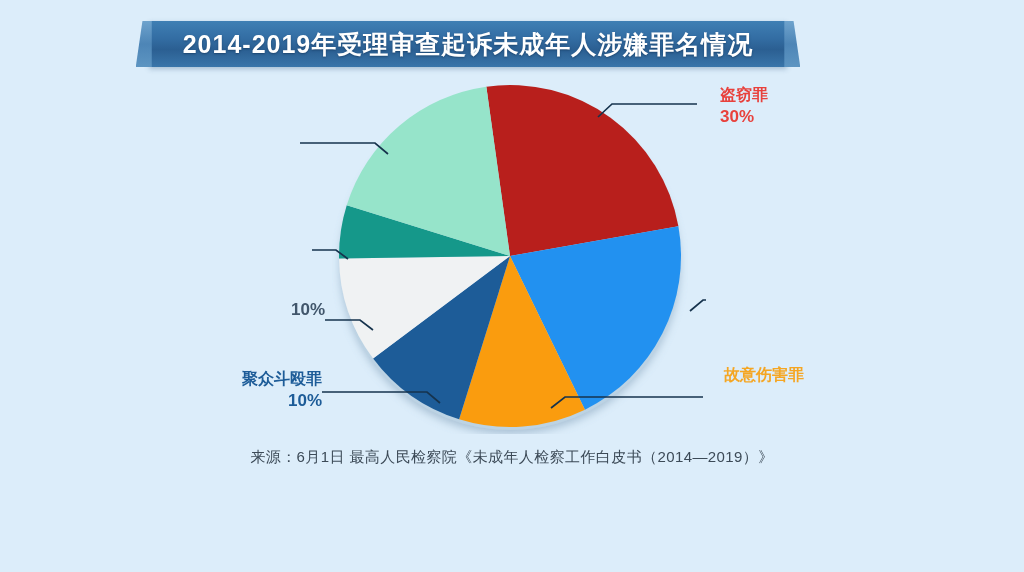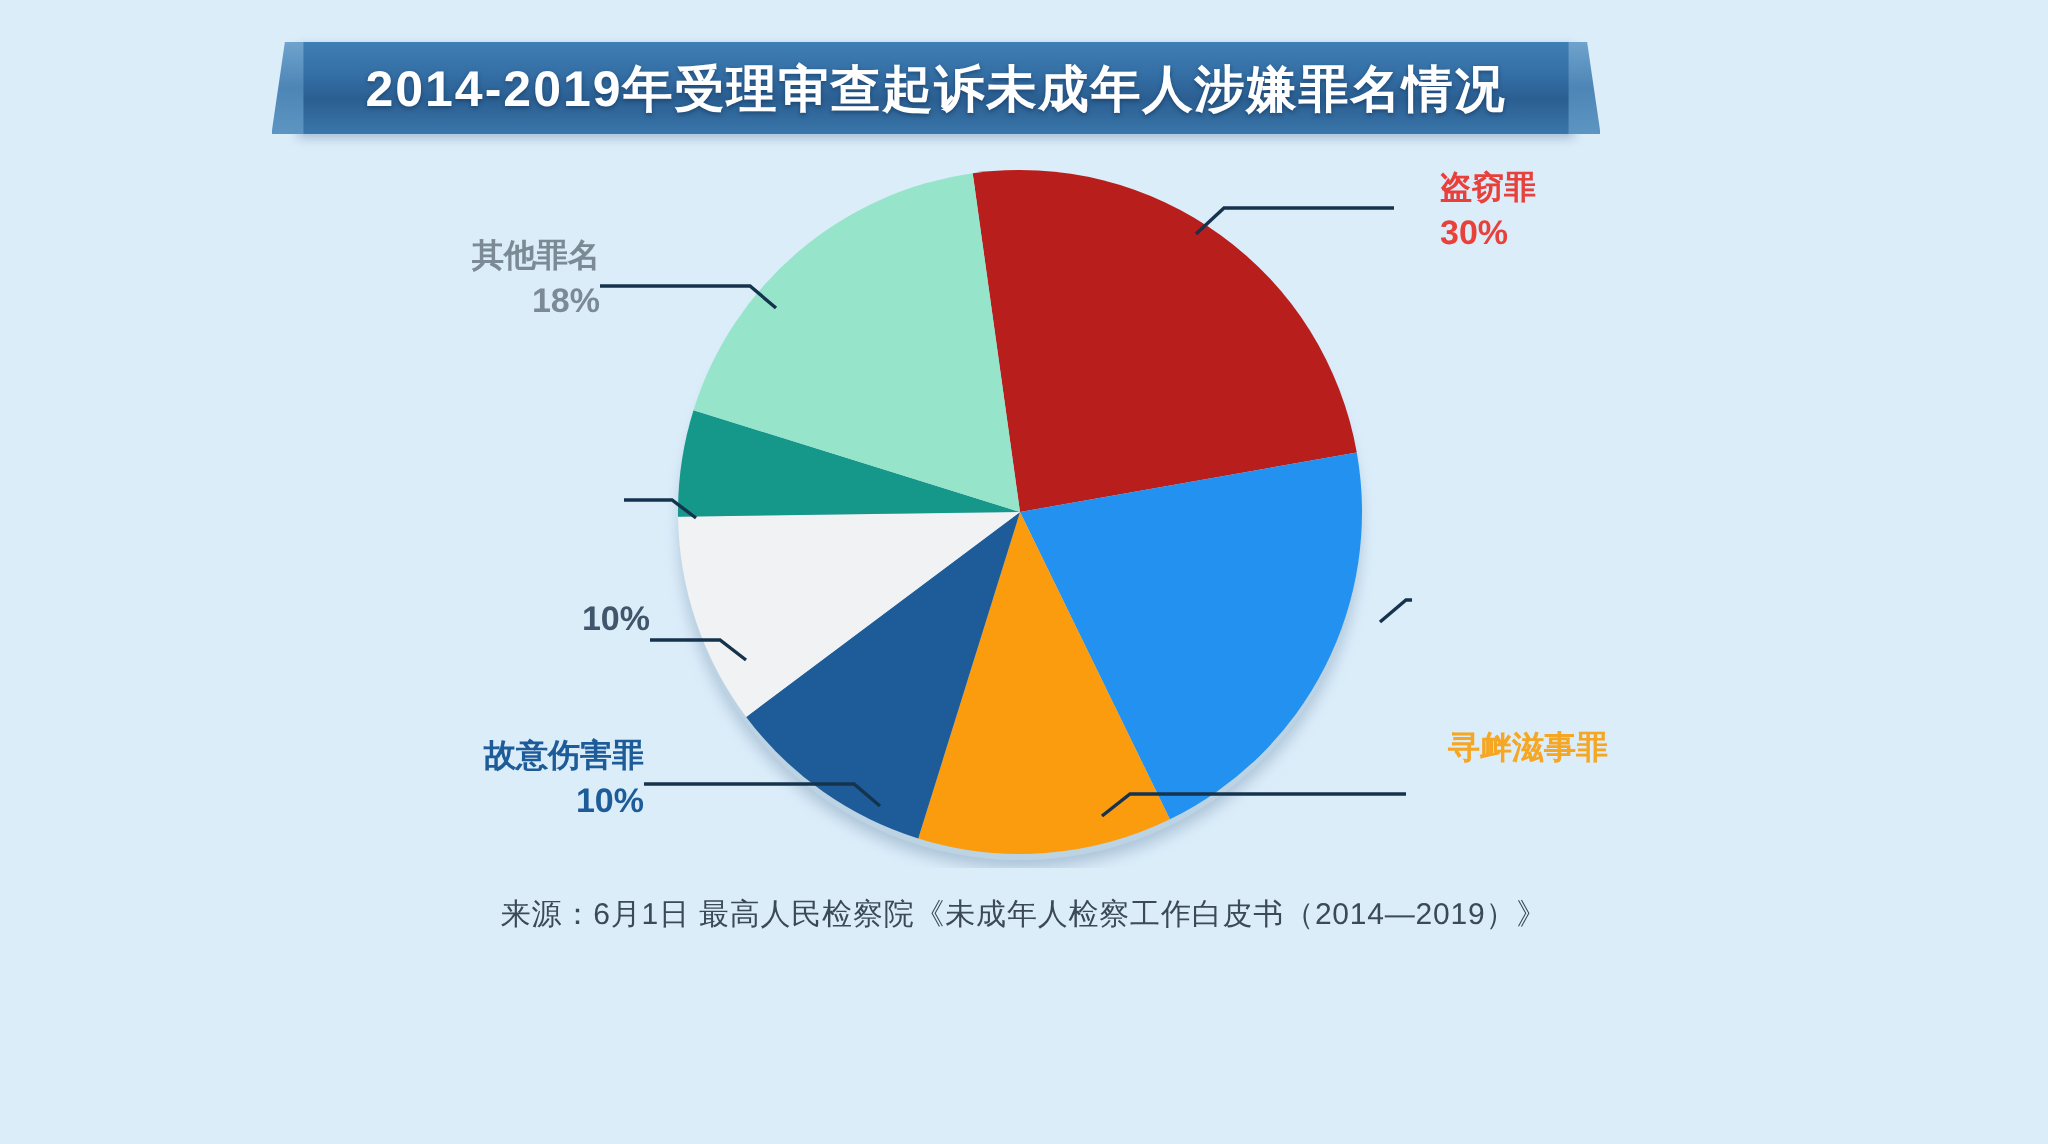--- a/index.html
+++ b/index.html
@@ -171,33 +171,29 @@
     </g>
   </svg>
 
   <div class="label right lbl-theft" style="left:720px; top:86px;">
     <span class="lbl-name">盗窃罪</span>
     <span class="lbl-pct">30%</span>
   </div>
 
 
   <div class="label right lbl-injury" style="left:724px; top:366px;">
-    <span class="lbl-name">寻衅滋事罪</span>
+    <span class="lbl-name">故意伤害罪</span>
   </div>
 
-  <div class="label left lbl-other" style="right:724px; top:120px;">
-    <span class="lbl-name">其他罪名</span>
-    <span class="lbl-pct">18%</span>
-  </div>
 
 
   <div class="label left lbl-provoke" style="right:699px; top:298px;">
     <span class="lbl-pct">10%</span>
   </div>
 
   <div class="label left lbl-affray" style="right:702px; top:370px;">
-    <span class="lbl-name">故意伤害罪</span>
+    <span class="lbl-name">聚众斗殴罪</span>
     <span class="lbl-pct">10%</span>
   </div>
 
 </div>
 
 <div class="source">来源：6月1日 最高人民检察院《未成年人检察工作白皮书（2014—2019）》</div>
 
 </body></html>

